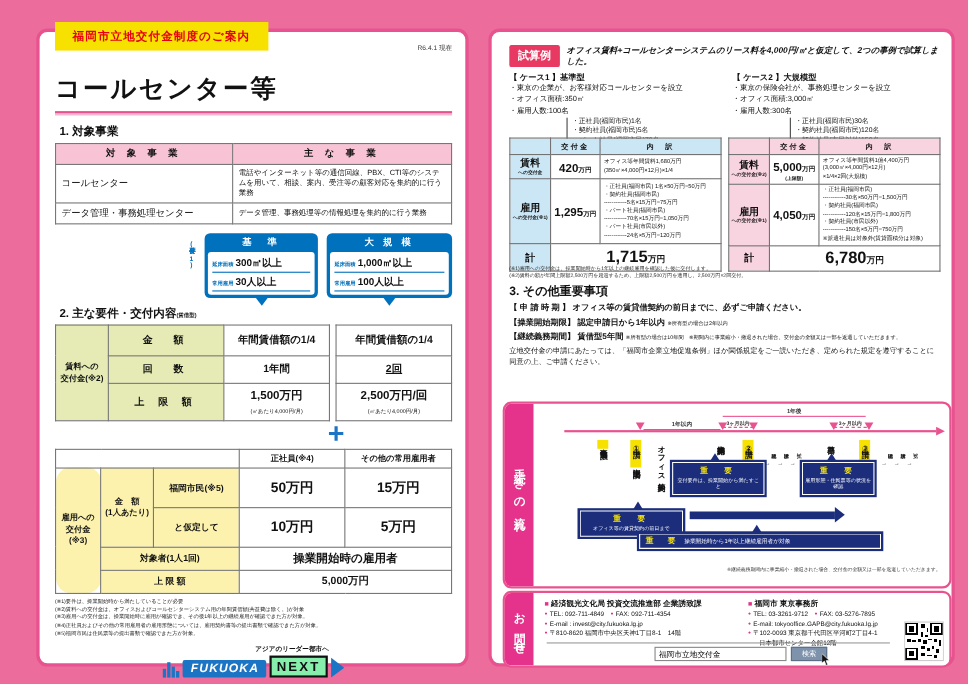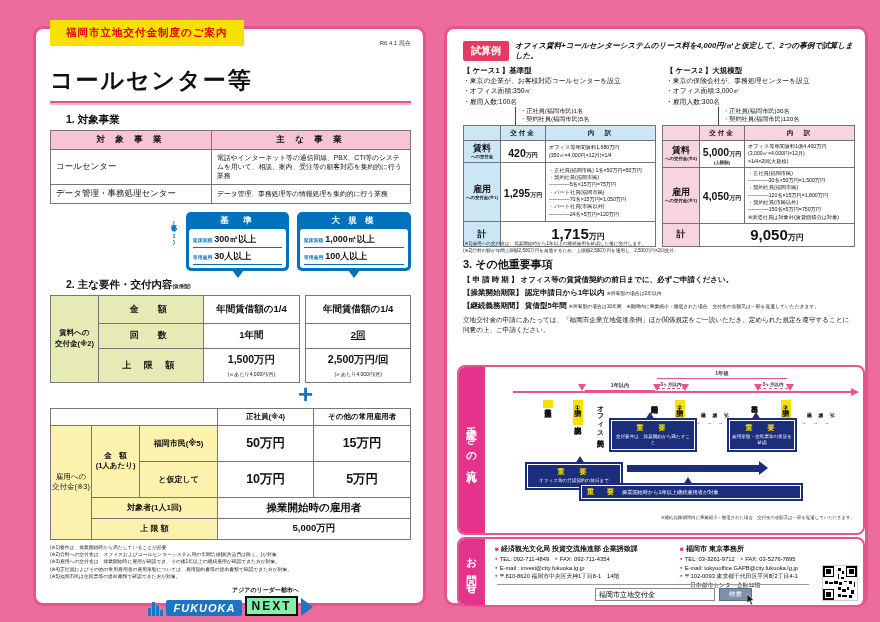--- a/index.html
+++ b/index.html
@@ -14,21 +14,21 @@
   .page-left{left:33px;width:393px;}
   .page-right{left:444px;width:424px;}
   .pad{padding:8px 12px 0 14px;position:relative;}
 
   
   .ybadge{position:absolute;top:-9px;left:14px;background:#f7e100;color:#e60012;
     font-weight:bold;font-size:10.5px;padding:6px 16px;letter-spacing:1px;}
   .datenote{position:absolute;top:10px;right:12px;font-size:6px;color:#333;}
   .title{margin:28px 0 0 0;font-size:23px;font-weight:bold;letter-spacing:2px;}
   .trule{height:2px;background:#e8538f;margin-top:5px;box-shadow:0 2px 0 #f6b8d0;}
-  .sech{font-size:10.5px;font-weight:bold;margin:10px 16px 3px;}
+  .sech{font-size:10.5px;font-weight:bold;margin:10px 4px 3px;}
   .sech small{font-size:5px;font-weight:bold;}
   table{border-collapse:collapse;}
   .t1{width:100%;}
   .t1 th{background:#f8c3d5;border:1px solid #777;font-size:8.5px;letter-spacing:4px;padding:3px;}
   .t1 td{border:1px solid #777;padding:3px 5px;}
   .t1 .nm{width:150px;font-size:8.5px;}
   .t1 .ds{font-size:6.8px;line-height:1.35;}
 
   .reqrow{display:flex;justify-content:flex-end;align-items:flex-start;gap:8px;
     margin:8px 0 0 0;padding-bottom:9px;}
@@ -52,21 +52,21 @@
   .rlarge .rval1{width:104px;}
   .rr1{height:28px;} .rr2{height:25px;} .rr3{height:34px;}
   .big{font-size:10.5px;font-weight:bold;}
   .vnote{font-size:5px;font-weight:normal;}
   .u{text-decoration:underline;}
   .plus{font-size:26px;font-weight:900;color:#1b74c4;text-align:center;
     margin:-2px 0 0 150px;line-height:1;}
 
   .emp{width:100%;margin-top:1px;}
   .emp td{border:1px solid #777;text-align:center;}
-  .egrp{width:40px;background:#fcf2ae;font-size:7.5px;font-weight:normal;line-height:1.4;}
+  .egrp{width:40px;background:#fcf2ae;font-size:7.5px;font-weight:bold;line-height:1.4;border-radius:13px;}
   .eamt{width:48px;background:#fcf2ae;font-size:7.5px;font-weight:bold;line-height:1.3;}
   .elab{width:80px;background:#fcf2ae;font-size:8px;font-weight:bold;}
   .ehead{font-size:7.5px;font-weight:bold;padding:3px;}
   .eh1{width:96px;} .eh2{width:97px;}
   .eval{font-size:12.5px;font-weight:bold;}
   .er1{height:15px;} .erv{height:36px;} .ert{height:21px;} .erc{height:21px;}
   .etgtv{font-size:10.5px;font-weight:bold;}
   .ecapv{font-size:9.5px;font-weight:bold;}
 
   .fns{margin-top:4px;font-size:4.8px;color:#222;line-height:1.55;}
@@ -430,21 +430,21 @@
               <div>------------30名×50万円=1,500万円</div>
               <div>・契約社員(福岡市民)</div>
               <div>------------120名×15万円=1,800万円</div>
               <div>・契約社員(市民以外)</div>
               <div>------------150名×5万円=750万円</div>
               <div>※派遣社員は対象外(賃貸面積分は対象)</div>
         </td>
       </tr>
       <tr>
         <td class="totlab">計</td>
-        <td class="totcell" colspan="2"><span class="totv">9,050</span><span class="totu">万円</span></td>
+        <td class="totcell" colspan="2"><span class="totv">6,780</span><span class="totu">万円</span></td>
       </tr>
     </tbody>
       </table>
   </div>
 
   <div class="abs cnotes">
     <div>(※1)雇用への交付金は、操業開始時から1年以上の継続雇用を確認した後に交付します。</div>
     <div>(※2)賃料の額が年間上限額2,500万円を超過するため、上限額2,500万円を適用し、2,500万円×2回交付。</div>
   </div>
 

